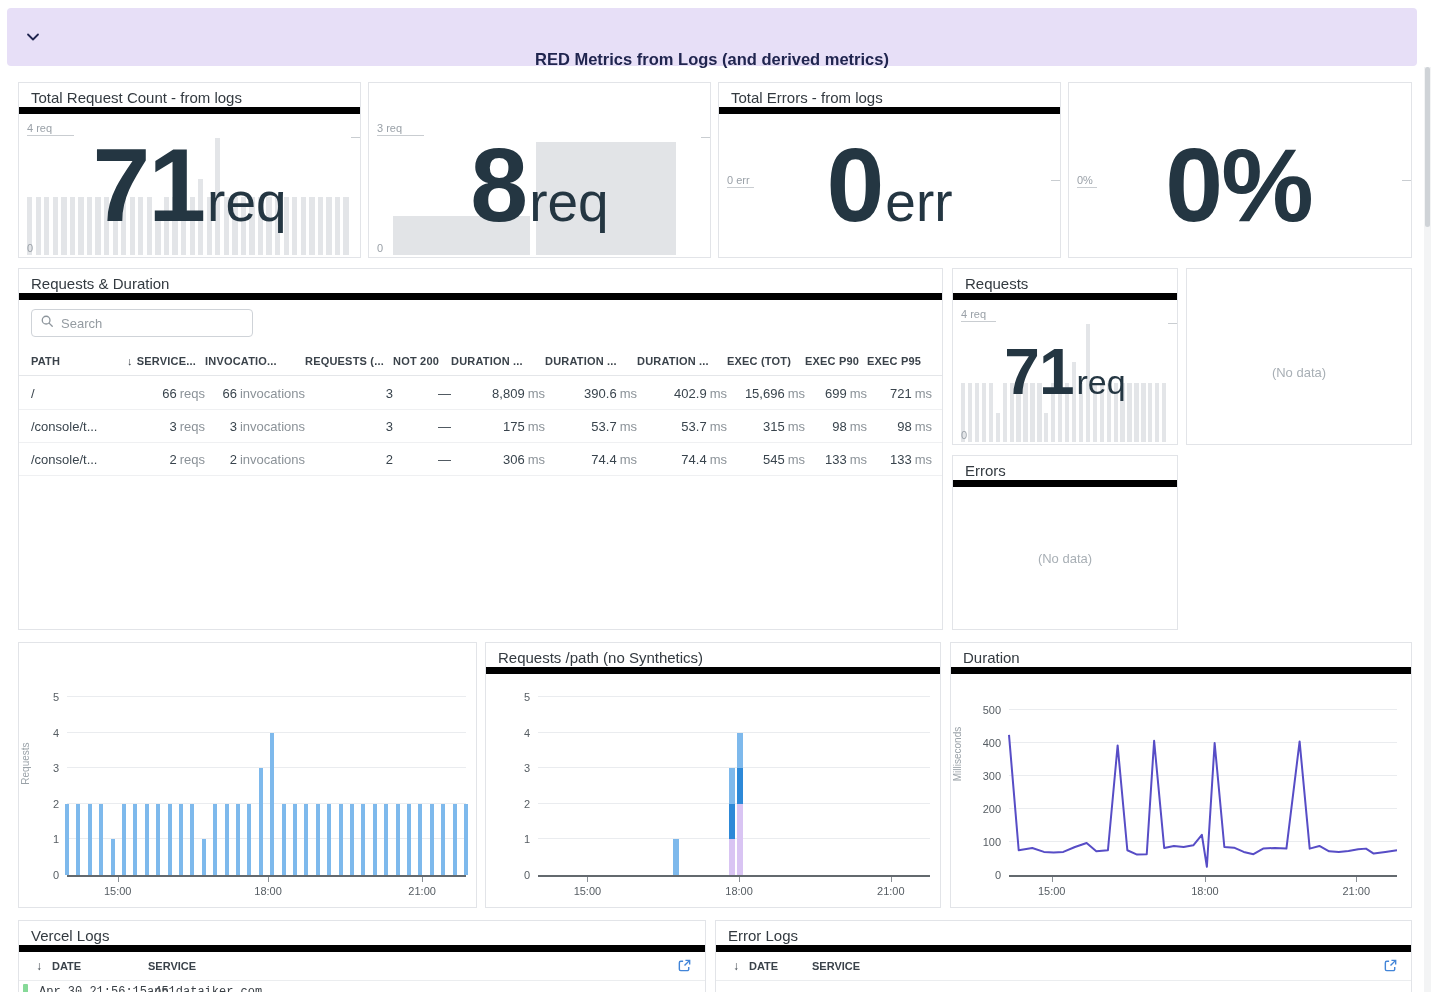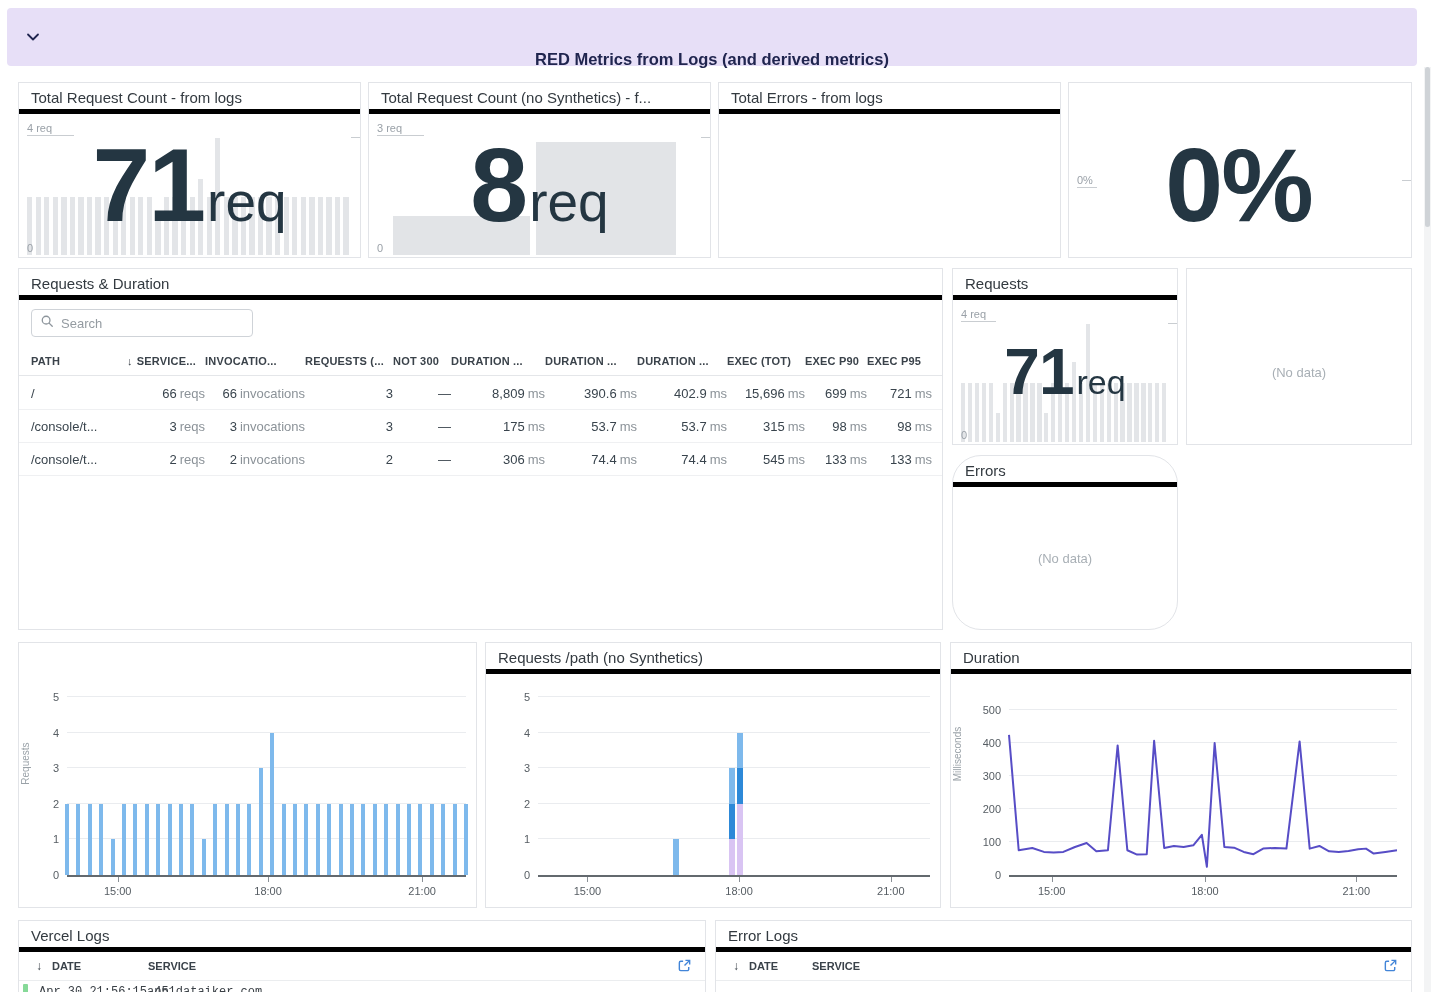--- a/index.html
+++ b/index.html
@@ -11,21 +11,21 @@
   .group-header { position:absolute; left:7px; top:8px; width:1410px; height:58px;
     background:#E7DFF7; border-radius:4px; }
   .group-header .chev { position:absolute; left:18px; top:50%; transform:translateY(-50%);
     width:16px; height:16px; cursor:pointer; }
   .group-title { position:absolute; left:0; right:0; top:50%; transform:translateY(-50%);
     text-align:center; font-size:16.5px; font-weight:bold; color:#20254F;margin-top:22px; }
 
   
   .panel { position:absolute; background:#fff; border:1px solid #E2E4E8; }
   .ptitle { height:31px; line-height:30px; padding:0 12px; font-size:15px; color:#333A40;
-    border-bottom:5px solid #000000; white-space:nowrap; overflow:hidden; text-overflow:ellipsis; }
+    border-bottom:7px solid #000000; white-space:nowrap; overflow:hidden; text-overflow:ellipsis; }
   .pbody { position:absolute; top:31px; left:0; right:0; bottom:0; }
 
   
   .spark { position:absolute; left:8px; right:8px; bottom:2px; height:calc(100% - 26px); }
   .sbar { position:absolute; bottom:0; background:#E3E5E8; }
   .wbar { position:absolute; bottom:0; background:#E2E4E7; }
   .ax { position:absolute; font-size:11px; color:#9AA1A8; z-index:3; }
   .ax-top { top:8px; left:8px; padding:0 22px 1px 0; border-bottom:1px solid #C9CDD1; }
   .ax-bottom { bottom:3px; left:8px; }
   .ax-mid { top:42%; left:8px; padding:0 4px 1px 0; border-bottom:1px solid #C9CDD1; }
@@ -145,38 +145,45 @@
       <div class="ax ax-bottom">0</div>
       <div class="rtick" style="top:23px;"></div>
       <div class="bigval">
           <span>
         <span class="num">71</span><span class="unit">req</span></span>
       </div>
     </div>
   </section>
 
   <section class="panel" style="left:368px; top:82px; width:343px; height:176px;">
-    <div class="ptitle">Total Request Count (no Synthetics) - f...</div>
     <div class="pbody">
       <div class="spark">
           <div class="wbar" style="left: 5%; width: 42%; height: 33%;"></div>
           <div class="wbar" style="left: 49%; width: 43%; height: 97%;"></div>
         </div>
       <div class="ax ax-top">3 req</div>
       <div class="ax ax-bottom">0</div>
       <div class="rtick" style="top:23px;"></div>
       <div class="bigval">
           <span>
         <span class="num">8</span><span class="unit">req</span></span>
       </div>
     </div>
   </section>
 
   <section class="panel" style="left:718px; top:82px; width:343px; height:176px;">
     <div class="ptitle">Total Errors - from logs</div>
+    <div class="pbody">
+      <div class="ax ax-mid">0 err</div>
+      <div class="rtick" style="top:46%;"></div>
+      <div class="bigval">
+          <span>
+        <span class="num">0</span><span class="unit">err</span></span>
+      </div>
+    </div>
   </section>
 
   <section class="panel" style="left:1068px; top:82px; width:344px; height:176px;">
     <div class="pbody">
       <div class="ax ax-mid">0%</div>
       <div class="rtick" style="top:46%;"></div>
       <div class="bigval">
           <span>
         <span class="num">0%</span><span class="unit"></span></span>
       </div>
@@ -193,21 +200,21 @@
               <line x1="10.4" y1="10.4" x2="14" y2="14" stroke="#8D959C" stroke-width="1.5" stroke-linecap="round"></line>
             </svg>
         </span>
         <input type="text" placeholder="Search" style="">
       </div>
       <div class="thead">
           <div class="th left"><span>PATH</span></div>
           <div class="th"><span class="sort">↓</span><span>SERVICE...</span></div>
           <div class="th"><span>INVOCATIO...</span></div>
           <div class="th"><span>REQUESTS (...</span></div>
-          <div class="th"><span>NOT 300</span></div>
+          <div class="th"><span>NOT 200</span></div>
           <div class="th"><span>DURATION ...</span></div>
           <div class="th"><span>DURATION ...</span></div>
           <div class="th"><span>DURATION ...</span></div>
           <div class="th"><span>EXEC (TOT)</span></div>
           <div class="th"><span>EXEC P90</span></div>
           <div class="th"><span>EXEC P95</span></div>
         </div>
       <div class="tbody">
           <div class="trow">
             <div class="td left">/</div>
@@ -296,21 +303,21 @@
       </div>
     </div>
   </section>
 
   <section class="panel" style="left:1186px; top:268px; width:226px; height:177px;">
     <div class="pbody">
       <div class="nodata">(No data)</div>
     </div>
   </section>
 
-  <section class="panel" style="left:952px; top:455px; width:226px; height:175px;border-radius:29px;">
+  <section class="panel" style="left:952px; top:455px; width:226px; height:175px;">
     <div class="ptitle">Errors</div>
     <div class="pbody">
       <div class="nodata">(No data)</div>
     </div>
   </section>
 
   <section class="panel" style="left:18px; top:642px; width:459px; height:266px;">
     <div class="pbody">
       <div class="ylabel">Requests</div>
       <div class="plot chartplot" style="left:48px; right:10px; top:14px; bottom:30px;">

